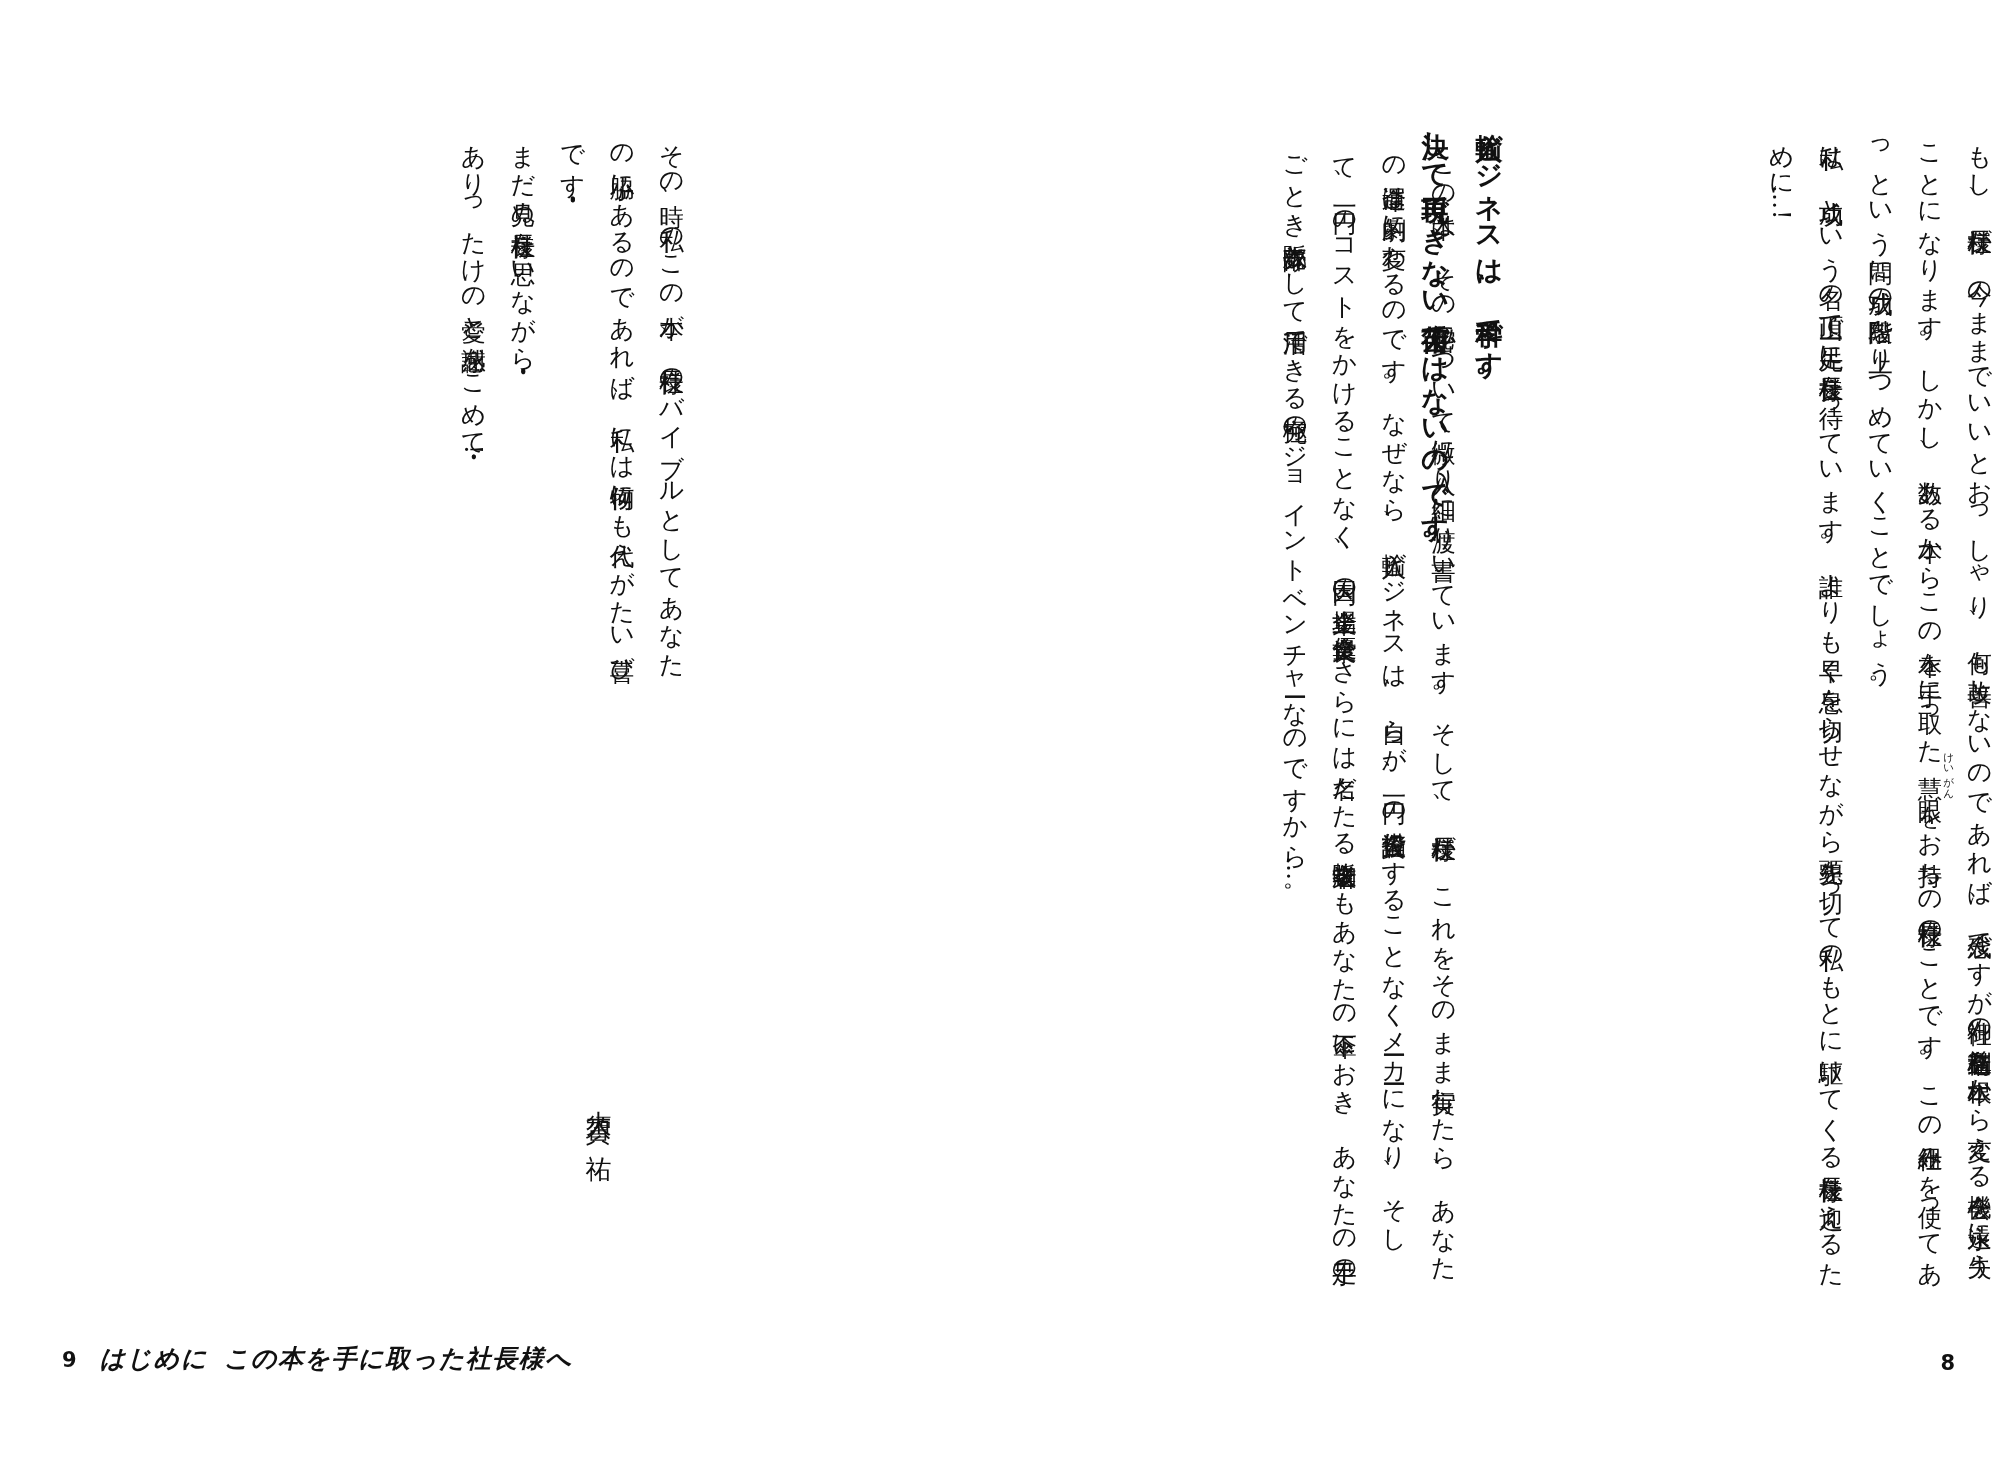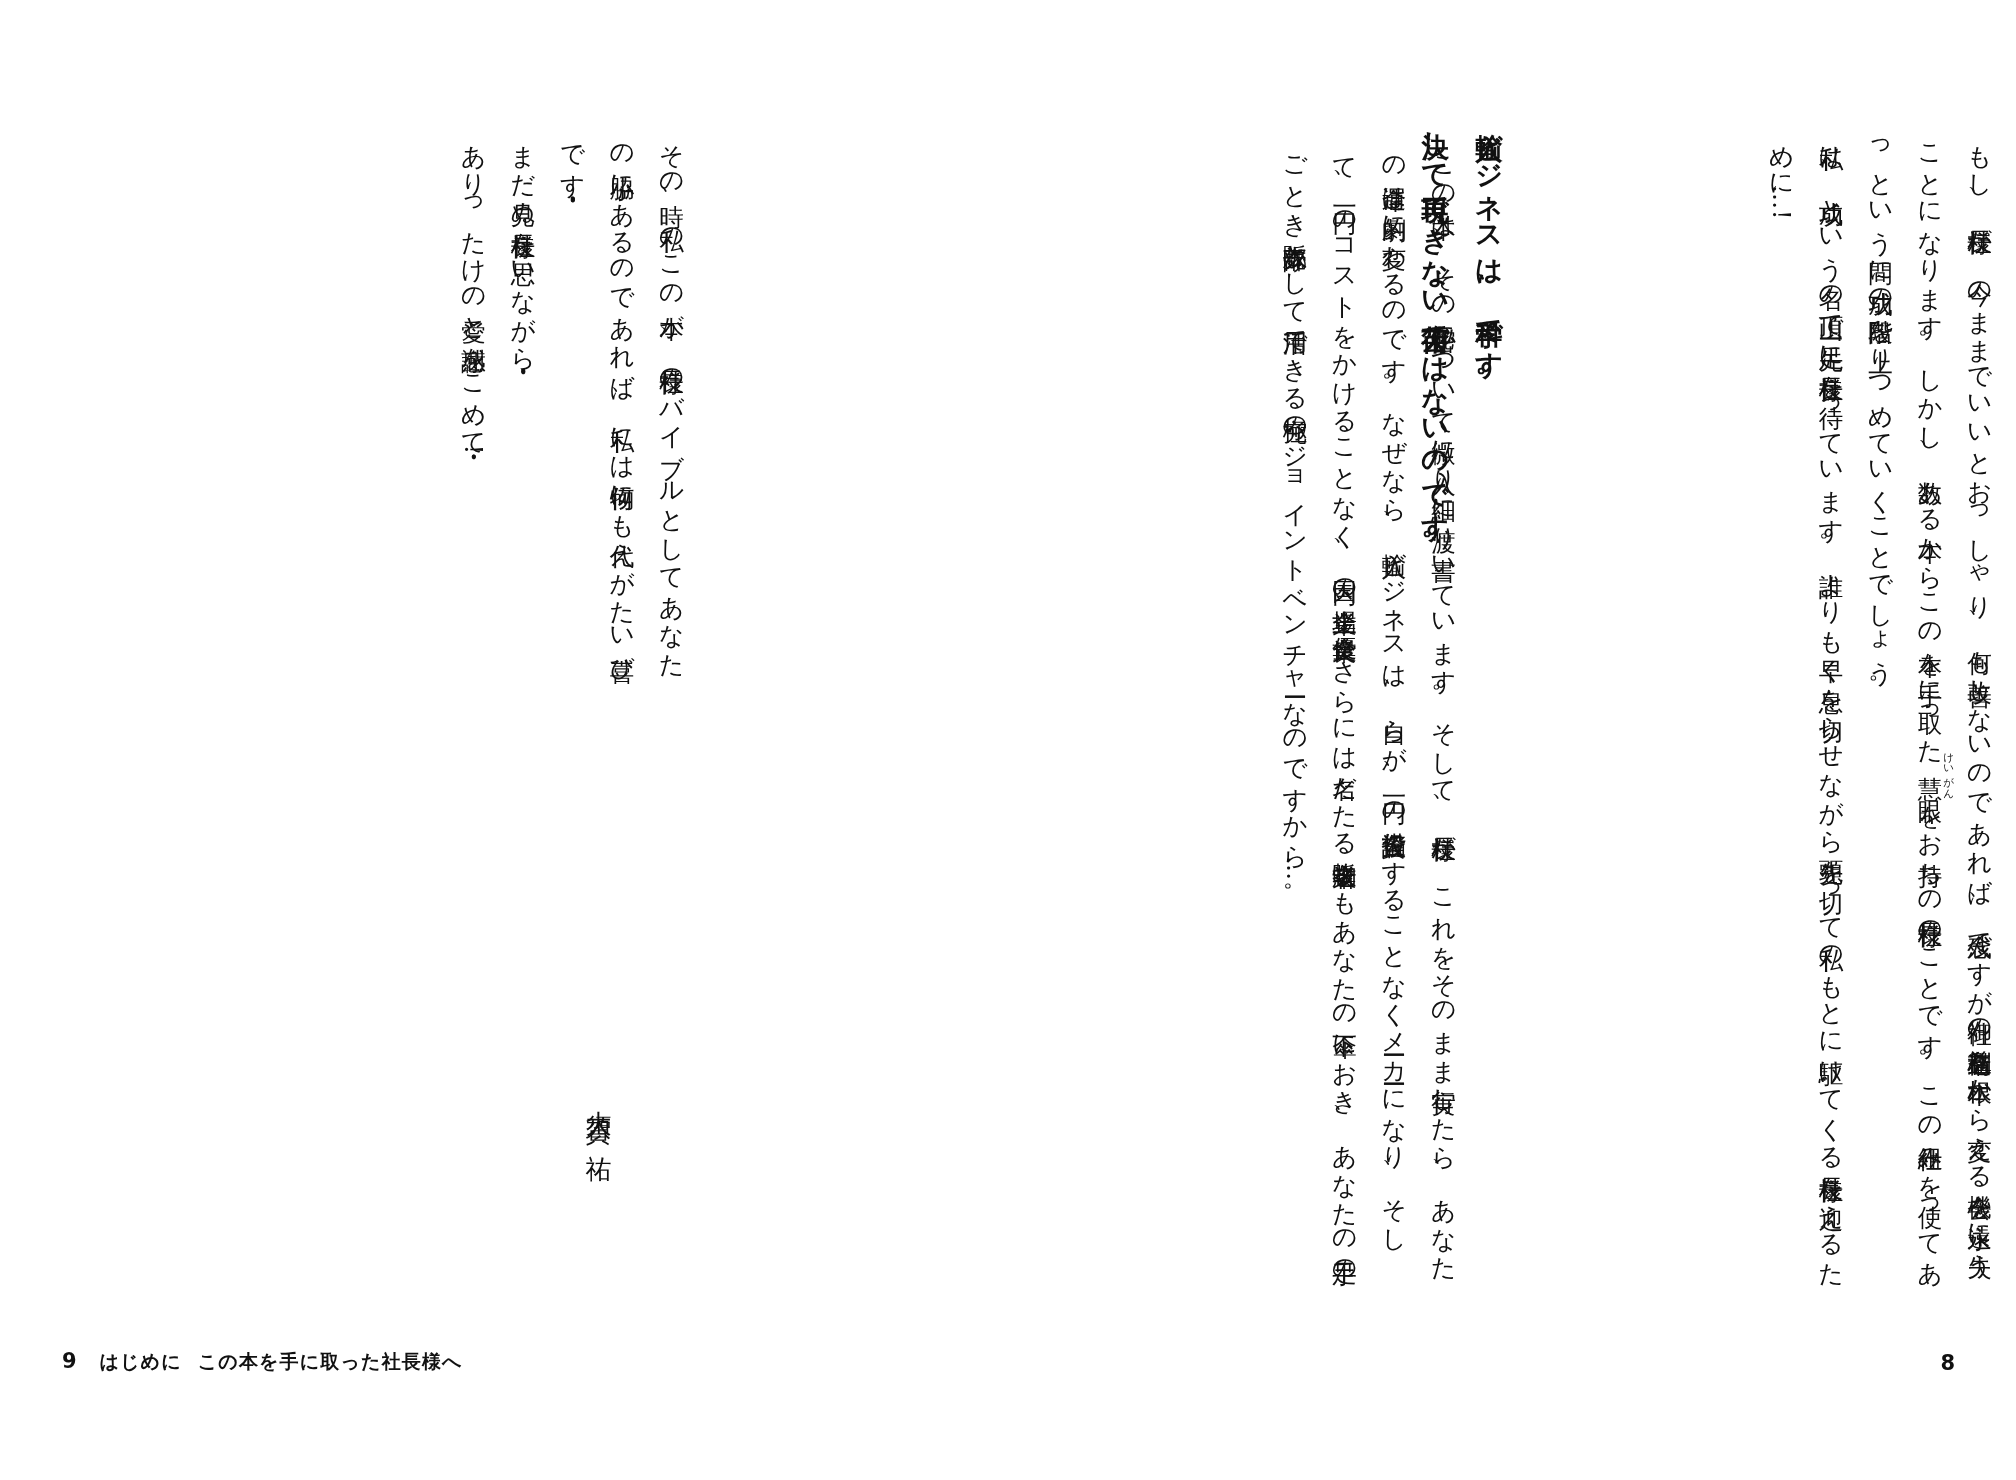--- a/index.html
+++ b/index.html
@@ -112,21 +112,21 @@
     white-space: nowrap;
   }
   #folio-left {
     left: 62px;
     bottom: 105px;
     display: flex;
     align-items: baseline;
     gap: 22px;
   }
   #folio-left .num { font-size: 21px; }
-  #folio-left .label { font-size: 19px; letter-spacing: 0.06em; }
+  #folio-left .label { font-size: 25px; letter-spacing: 0.06em; font-style: italic; }
   #folio-left .label .sep { display: inline-block; width: 16px; }
   #folio-right {
     right: 60px;
     bottom: 105px;
     font-size: 21px;
   }
 
   
   ruby { ruby-position: over; }
   rt {

